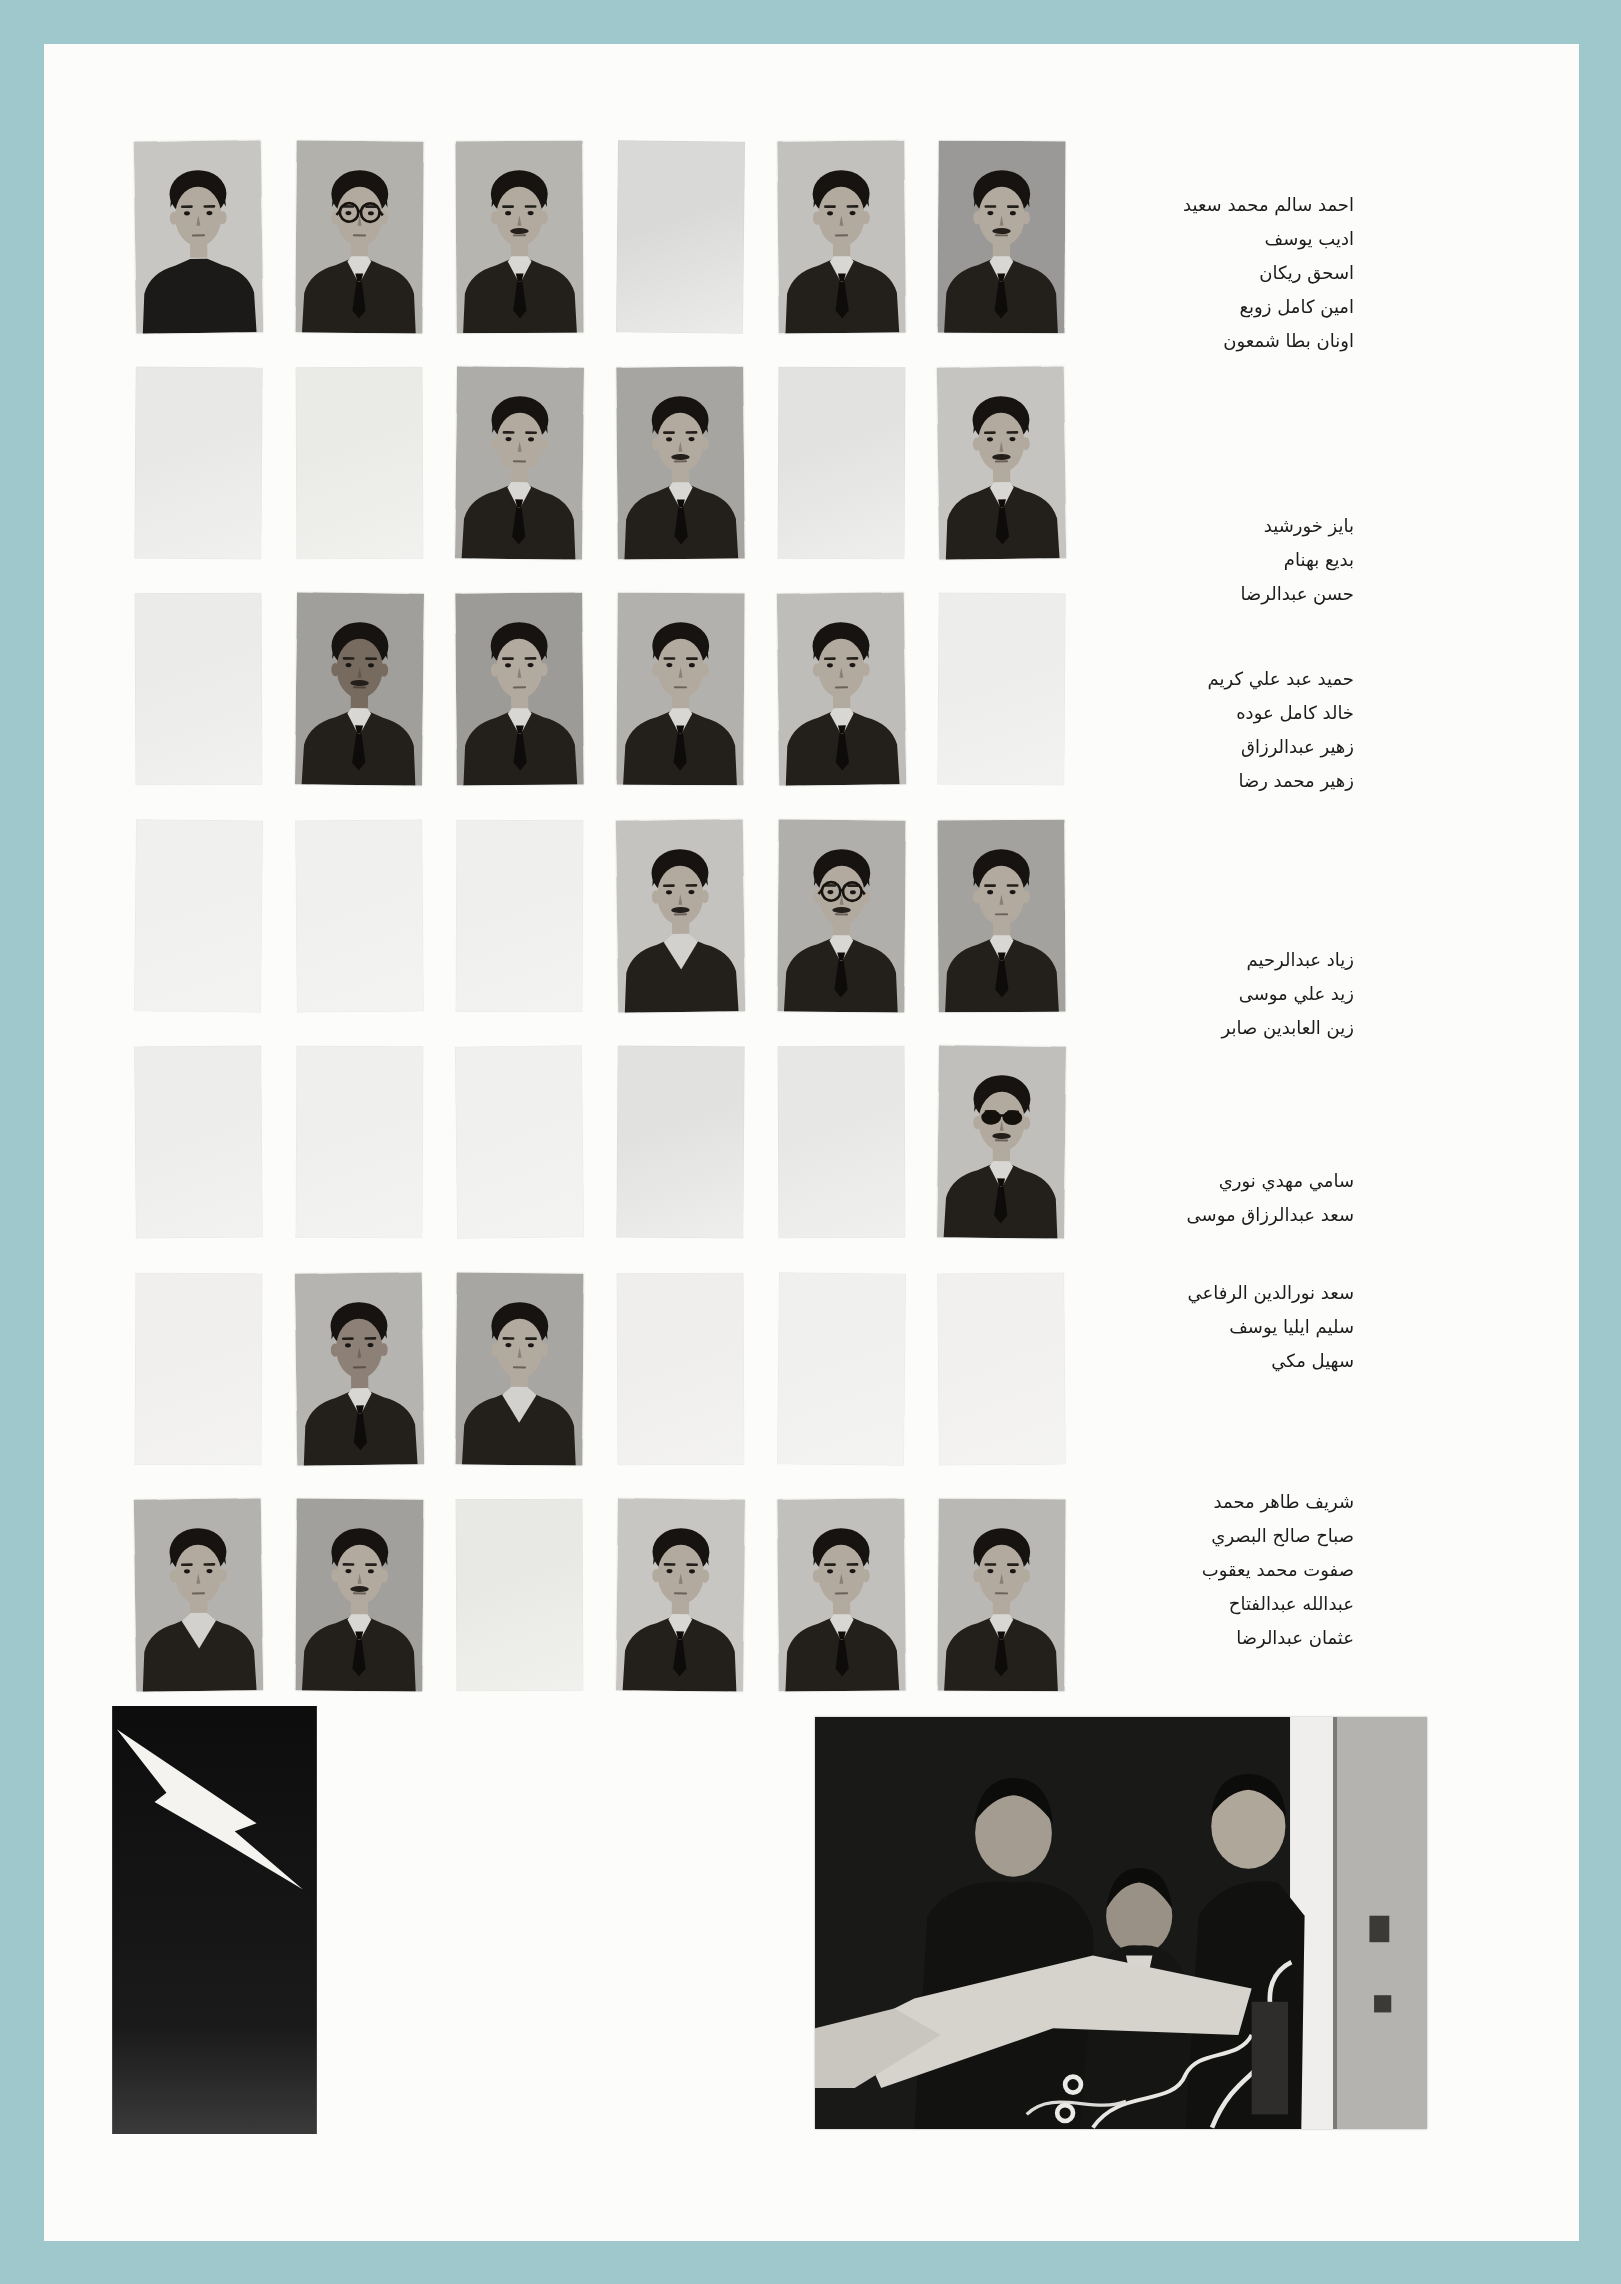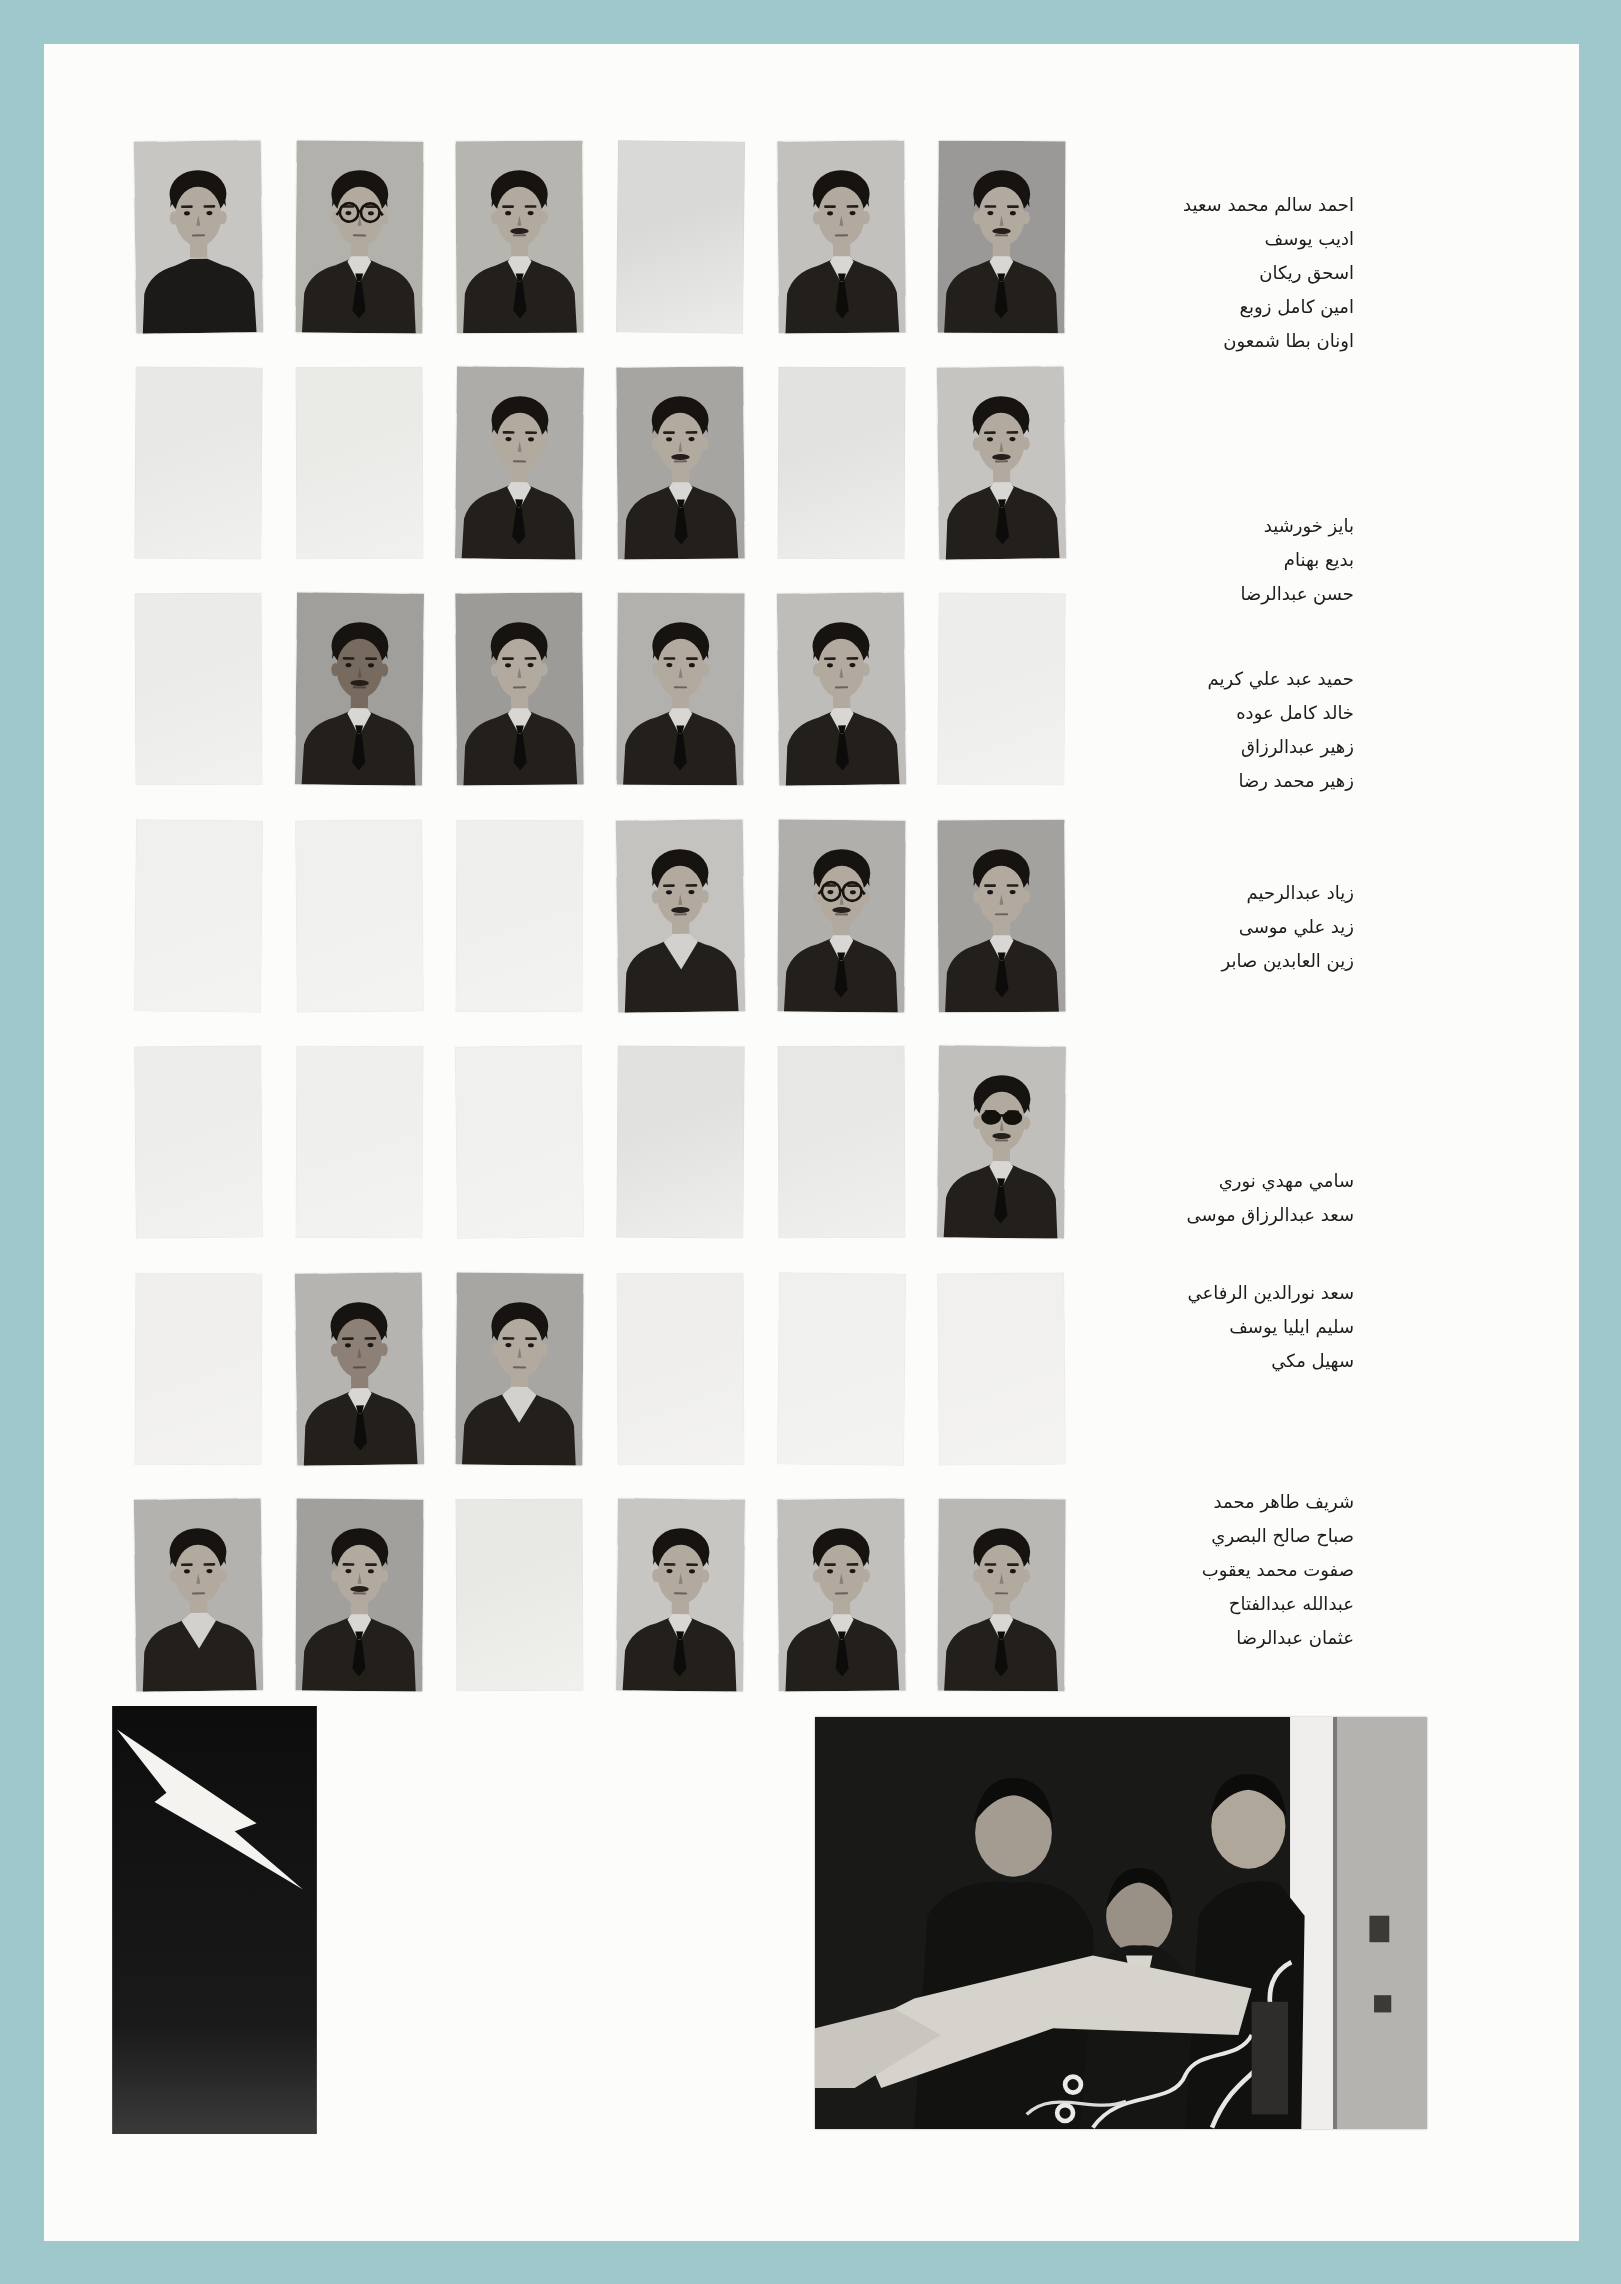--- a/index.html
+++ b/index.html
@@ -556,21 +556,21 @@
           <div class="student-name">بايز خورشيد</div>
           <div class="student-name">بديع بهنام</div>
           <div class="student-name">حسن عبدالرضا</div>
         </div>
         <div class="name-group" style="top: 618px; text-align: right;">
           <div class="student-name">حميد عبد علي كريم</div>
           <div class="student-name">خالد كامل عوده</div>
           <div class="student-name">زهير عبدالرزاق</div>
           <div class="student-name">زهير محمد رضا</div>
         </div>
-        <div class="name-group" style="top: 832px;">
+        <div class="name-group" style="top: 899px;">
           <div class="student-name">زياد عبدالرحيم</div>
           <div class="student-name">زيد علي موسى</div>
           <div class="student-name">زين العابدين صابر</div>
         </div>
         <div class="name-group" style="top: 1120px;">
           <div class="student-name">سامي مهدي نوري</div>
           <div class="student-name">سعد عبدالرزاق موسى</div>
         </div>
         <div class="name-group" style="top: 1232px;">
           <div class="student-name">سعد نورالدين الرفاعي</div>

